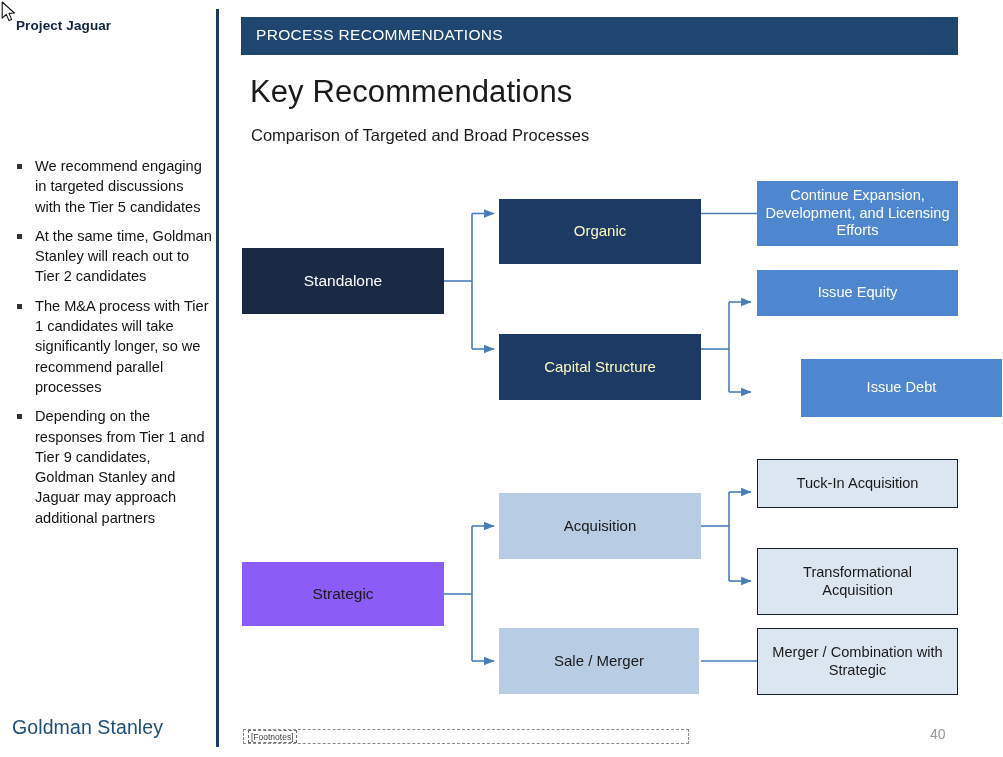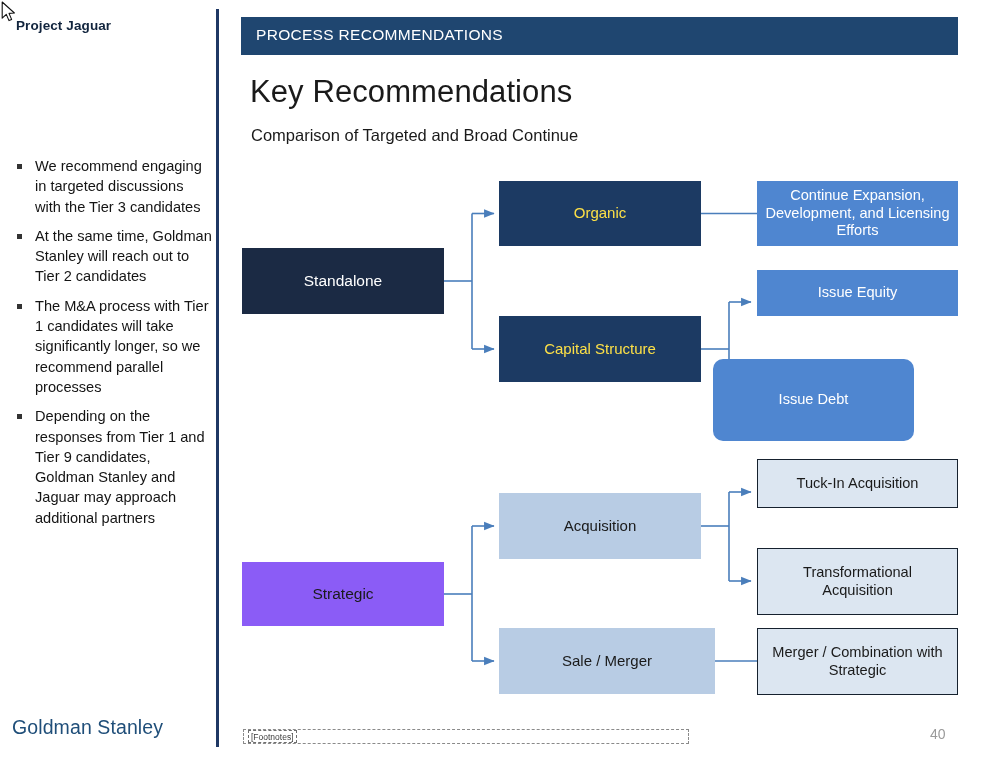--- a/index.html
+++ b/index.html
@@ -131,21 +131,21 @@
     align-items: center;
     justify-content: center;
     text-align: center;
     line-height: 1.23;
   }
   .node-lvl1 { font-size: 15.5px; }
   .node-lvl2 { font-size: 15px; }
   .node-lvl3 { font-size: 14.6px; }
 
   .fill-navy-darkest { background: #1b2a44; color: #ffffff; }
-  .fill-navy-dark    { background: #1c3a63; color: #fde047; }
+  .fill-navy-dark    { background: #1c3a63; color: #fef9c3; margin-top: 18px; }
   .fill-blue-mid     { background: #4f86d0; color: #ffffff; }
   .fill-blue-soft    { background: #8b5cf6; color: #1a1a1a; }
   .fill-blue-pale    { background: #b8cce4; color: #1a1a1a; }
   .fill-blue-faint   { background: #dce6f1; color: #1a1a1a; border: 1px solid #16212e; }
 
   
   #footnote-outer {
     position: absolute;
     left: 243px;
     top: 729px;
@@ -183,35 +183,35 @@
     height: 24px;
   }
 </style>
 </head>
 <body>
 
 <div id="sidebar">
   <div id="project-title">Project Jaguar</div>
 
   <ul id="bullet-list">
-    <li>We recommend engaging in targeted discussions with the Tier 3 candidates</li>
+    <li>We recommend engaging in targeted discussions with the Tier 5 candidates</li>
     <li>At the same time, Goldman Stanley will reach out to Tier 2 candidates</li>
     <li>The M&amp;A process with Tier 1 candidates will take significantly longer, so we recommend parallel processes</li>
     <li>Depending on the responses from Tier 1 and Tier 9 candidates, Goldman Stanley and Jaguar may approach additional partners</li>
   </ul>
 
   <div id="brand-logo">Goldman Stanley</div>
   <div id="sidebar-divider"></div>
 </div>
 
 <div id="banner">
   <div id="banner-label">PROCESS RECOMMENDATIONS</div>
 </div>
 <div id="page-heading">Key Recommendations</div>
-<div id="page-subheading">Comparison of Targeted and Broad Continue</div>
+<div id="page-subheading">Comparison of Targeted and Broad Processes</div>
 
 <div id="diagram">
 
   <svg id="connectors" viewBox="0 0 1003 757" width="1003" height="757">
     <defs>
       <marker id="arrow" markerWidth="7" markerHeight="7" refX="6.2" refY="3" orient="auto" markerUnits="strokeWidth">
         <path d="M0,0.4 L6.6,3 L0,5.6 z" fill="#4a7ebb"></path>
       </marker>
     </defs>
     <g stroke="#4a7ebb" stroke-width="1.6" fill="none">
@@ -252,31 +252,31 @@
   <div class="node node-lvl2 fill-navy-dark" style="left:499px; top:181px; width:202px; height:65px;">
     <span>Organic</span>
   </div>
   <div class="node node-lvl2 fill-navy-dark" style="left:499px; top:316px; width:202px; height:66px;">
     <span>Capital Structure</span>
   </div>
 
   <div class="node node-lvl2 fill-blue-pale" style="left:499px; top:493px; width:202px; height:66px;">
     <span>Acquisition</span>
   </div>
-  <div class="node node-lvl2 fill-blue-pale" style="left:499px; top:628px; width:216px; height:66px;">
+  <div class="node node-lvl2 fill-blue-pale" style="left:499px; top:628px; width:200px; height:66px;">
     <span>Sale / Merger</span>
   </div>
 
   <div class="node node-lvl3 fill-blue-mid" style="left:757px; top:181px; width:201px; height:65px; padding:0 0;">
     <span>Continue Expansion, Development, and Licensing Efforts</span>
   </div>
   <div class="node node-lvl3 fill-blue-mid" style="left:757px; top:270px; width:201px; height:46px;">
     <span>Issue Equity</span>
   </div>
-  <div class="node node-lvl3 fill-blue-mid" style="left:713px; top:359px; width:201px; height:82px;border-radius:10px;">
+  <div class="node node-lvl3 fill-blue-mid" style="left:801px; top:359px; width:201px; height:58px;">
     <span>Issue Debt</span>
   </div>
 
   <div class="node node-lvl3 fill-blue-faint" style="left:757px; top:459px; width:201px; height:49px;text-align:right;">
     <span>Tuck-In Acquisition</span>
   </div>
   <div class="node node-lvl3 fill-blue-faint" style="left:757px; top:548px; width:201px; height:67px; padding:0 10px;">
     <span>Transformational Acquisition</span>
   </div>
   <div class="node node-lvl3 fill-blue-faint" style="left:757px; top:628px; width:201px; height:67px; padding:12px 10px;">

